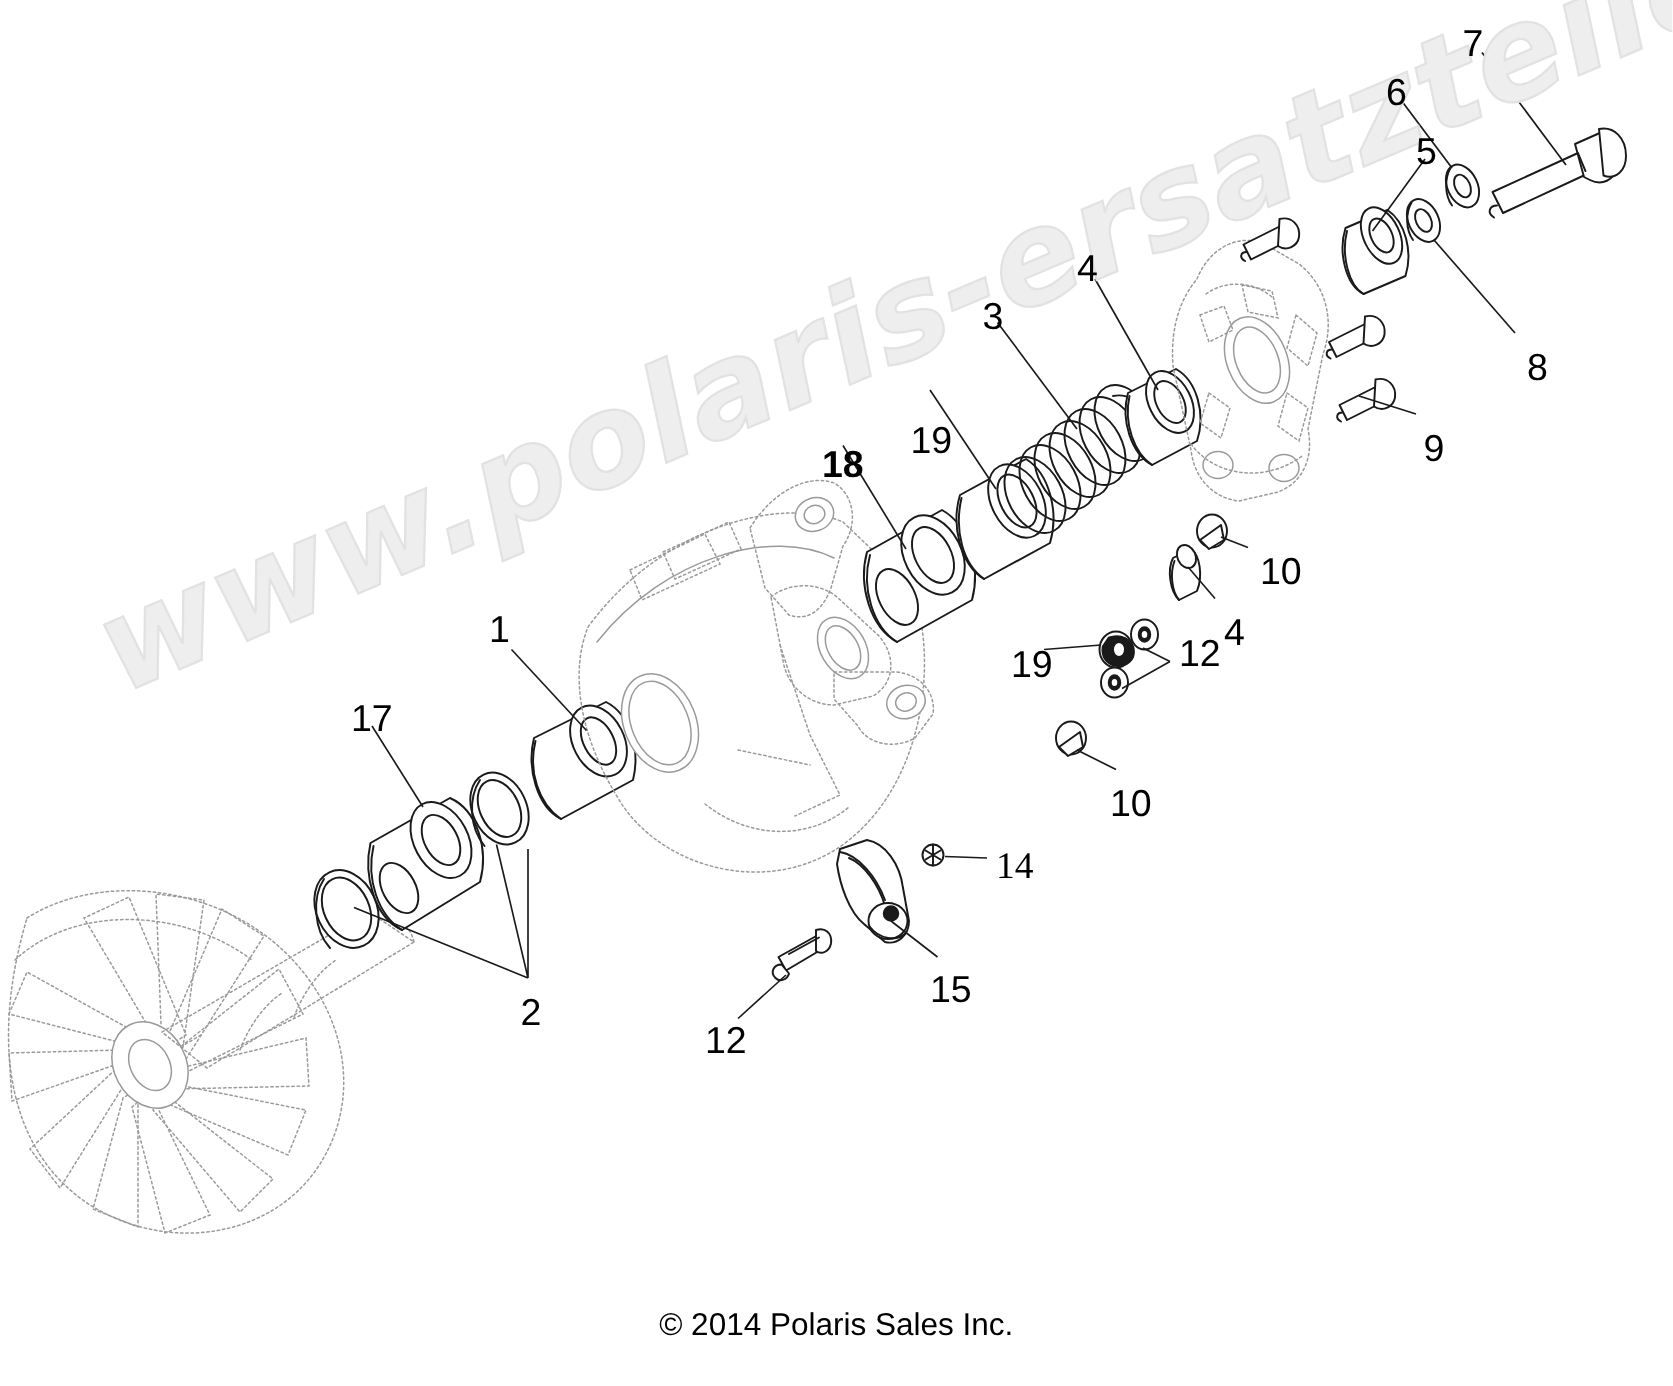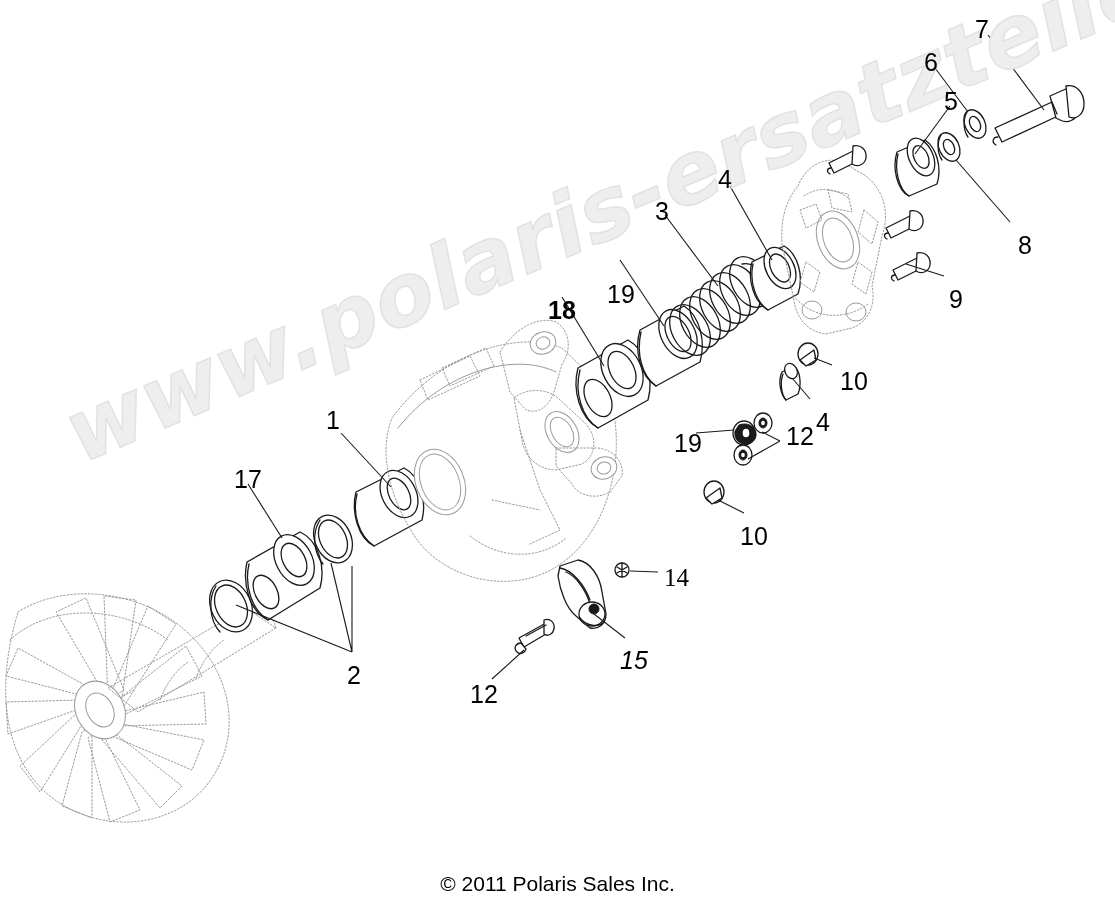--- a/index.html
+++ b/index.html
@@ -360,22 +360,22 @@
       <div class="callout" style="left: 924px; top: 50px;">6</div>
       <div class="callout" style="left: 975px; top: 17px;">7</div>
       <div class="callout" style="left: 1018px; top: 233px;">8</div>
       <div class="callout" style="left: 949px; top: 287px;">9</div>
       <div class="callout" style="left: 840px; top: 369px;">10</div>
       <div class="callout" style="left: 816px; top: 410px;">4</div>
       <div class="callout" style="left: 786px; top: 424px;">12</div>
       <div class="callout" style="left: 674px; top: 431px;">19</div>
       <div class="callout" style="left: 740px; top: 524px;">10</div>
       <div class="callout" style="left: 664px; top: 565px; font-family: Liberation Serif, serif;">14</div>
-      <div class="callout" style="left: 620px; top: 648px; font-style: italic;">15</div>
+      <div class="callout" style="left: 620px; top: 648px;">15</div>
       <div class="callout" style="left: 470px; top: 682px;">12</div>
       <div class="callout" style="left: 234px; top: 467px;">17</div>
       <div class="callout" style="left: 548px; top: 298px; font-weight: bold;">18</div>
       <div class="callout" style="left: 607px; top: 245px; margin-top: 37px;">19</div>
     </div>
 
-  <div id="copyright">© 2011 Polaris Sales Inc.</div>
+  <div id="copyright">© 2014 Polaris Sales Inc.</div>
 
 </div>
 
 </body></html>

